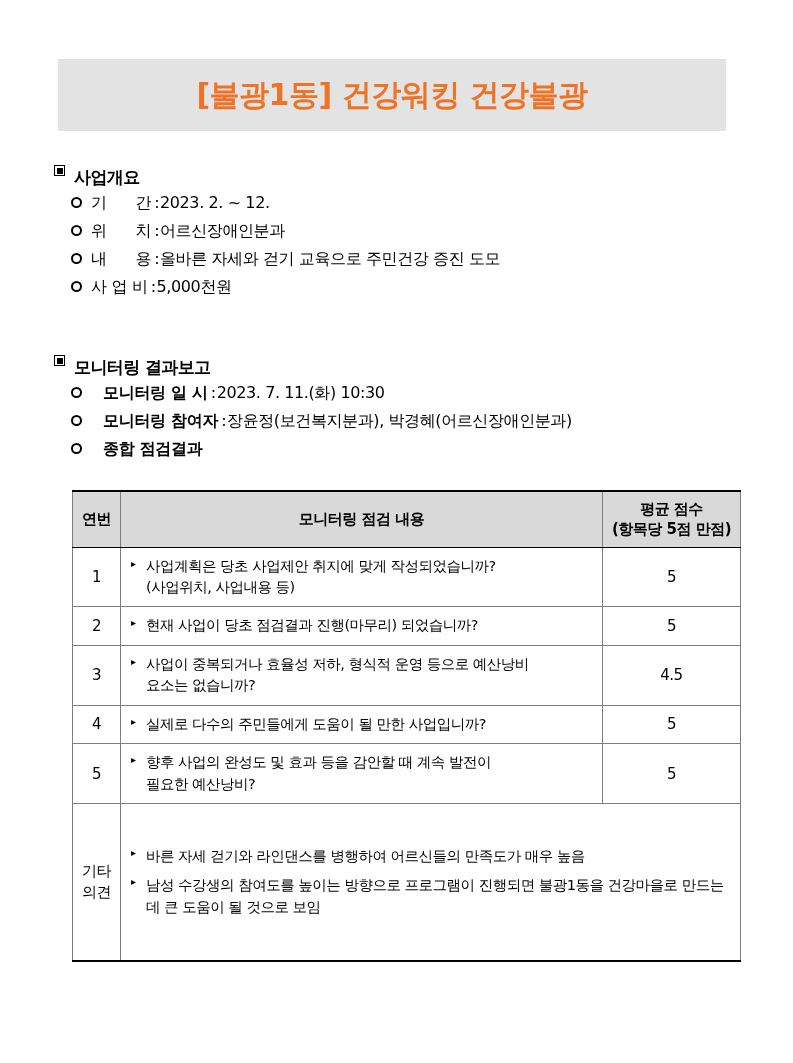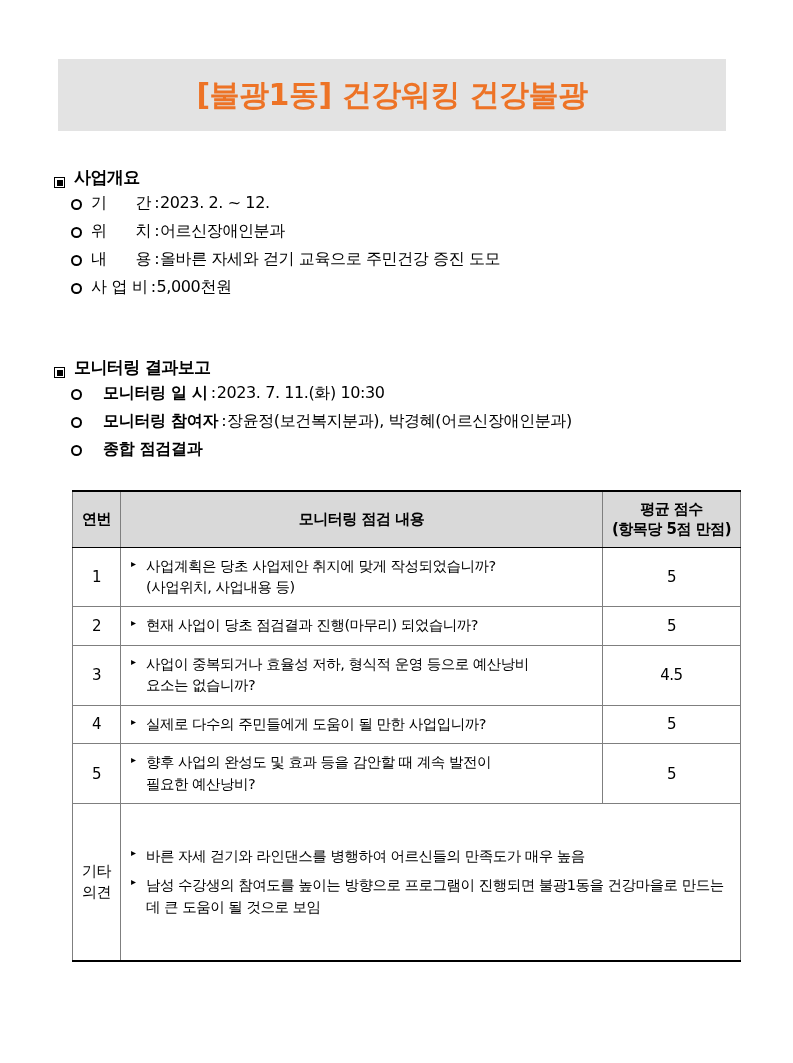--- a/index.html
+++ b/index.html
@@ -45,21 +45,21 @@
   }
 
   
   .section {
     position: absolute;
     left: 54px;
     width: 700px;
   }
   .section-head {
     display: flex;
-    align-items: flex-end;
+    align-items: flex-start;
     gap: 9px;
     font-size: 17px;
     font-weight: 700;
     letter-spacing: -0.6px;
     margin-bottom: 6px;
   }
   .sq-marker {
     display: inline-block;
     width: 11px;
     height: 11px;
@@ -71,21 +71,21 @@
   }
   .sq-marker::after {
     content: "";
     position: absolute;
     left: 1.5px; top: 1.5px; right: 1.5px; bottom: 1.5px;
     background: #000;
   }
 
   .bullet-row {
     display: flex;
-    align-items: flex-end;
+    align-items: center;
     font-size: 16px;
     letter-spacing: -0.5px;
     line-height: 1;
     padding-left: 17px;
     margin-bottom: 12px;
   }
   .circ-marker {
     display: inline-block;
     width: 11px;
     height: 11px;

